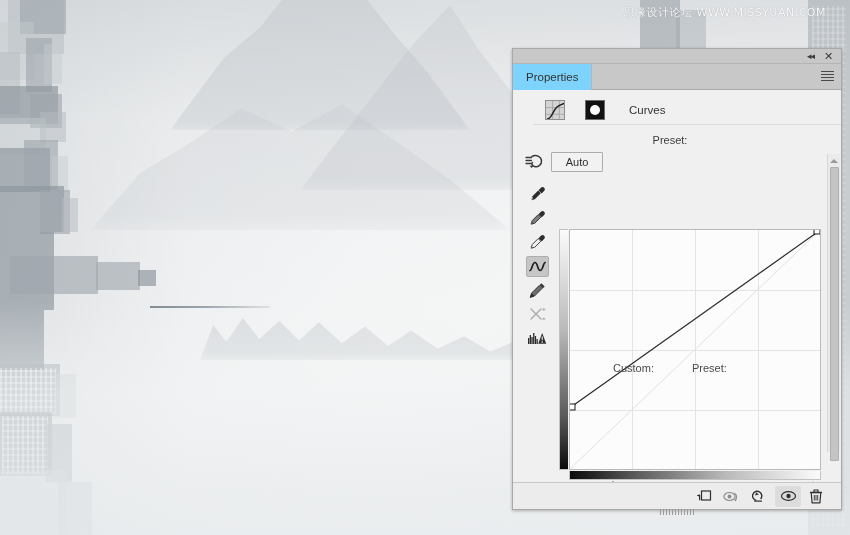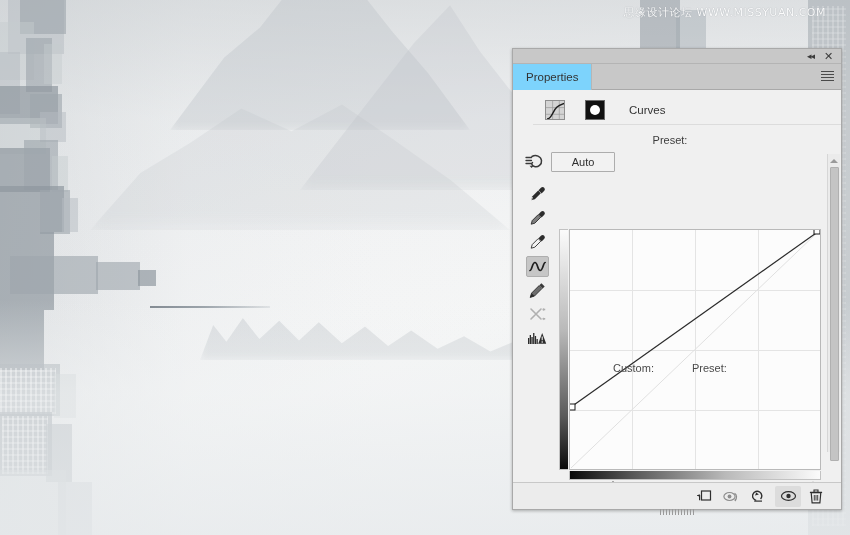--- a/index.html
+++ b/index.html
@@ -176,21 +176,21 @@
   #channel-row {
     display: flex; align-items: center; gap: 6px;
     padding: 6px 26px 0 12px;
   }
   #onimage-tool {
     width: 20px; height: 18px; flex: 0 0 auto; cursor: pointer;
     display:flex; align-items:center; justify-content:center;
   }
   #channel-combo { flex: 1 1 auto; height: 20px; }
   #auto-btn {
-    width: 64px; height: 20px; background: #f2f2f2;
+    width: 52px; height: 20px; background: #f2f2f2;
     border: 1px solid #adadad; border-radius: 1px;
     font-size: 11px; color: #2f2f2f; cursor: pointer;
     display:flex; align-items:center; justify-content:center;
     flex: 0 0 auto;
   }
 
   
   #tools-col {
     position: absolute; left: 10px; top: 94px;
     width: 28px; display: flex; flex-direction: column; align-items: center;

